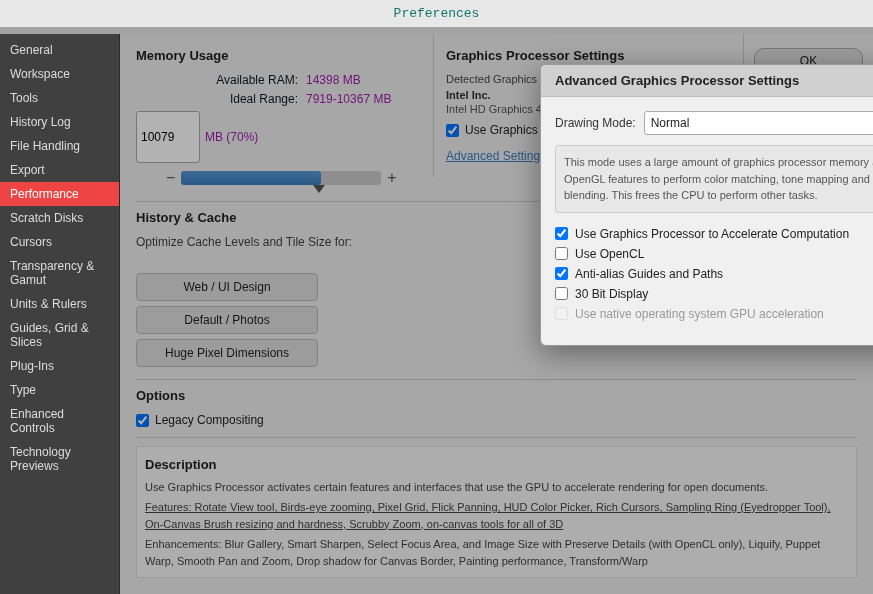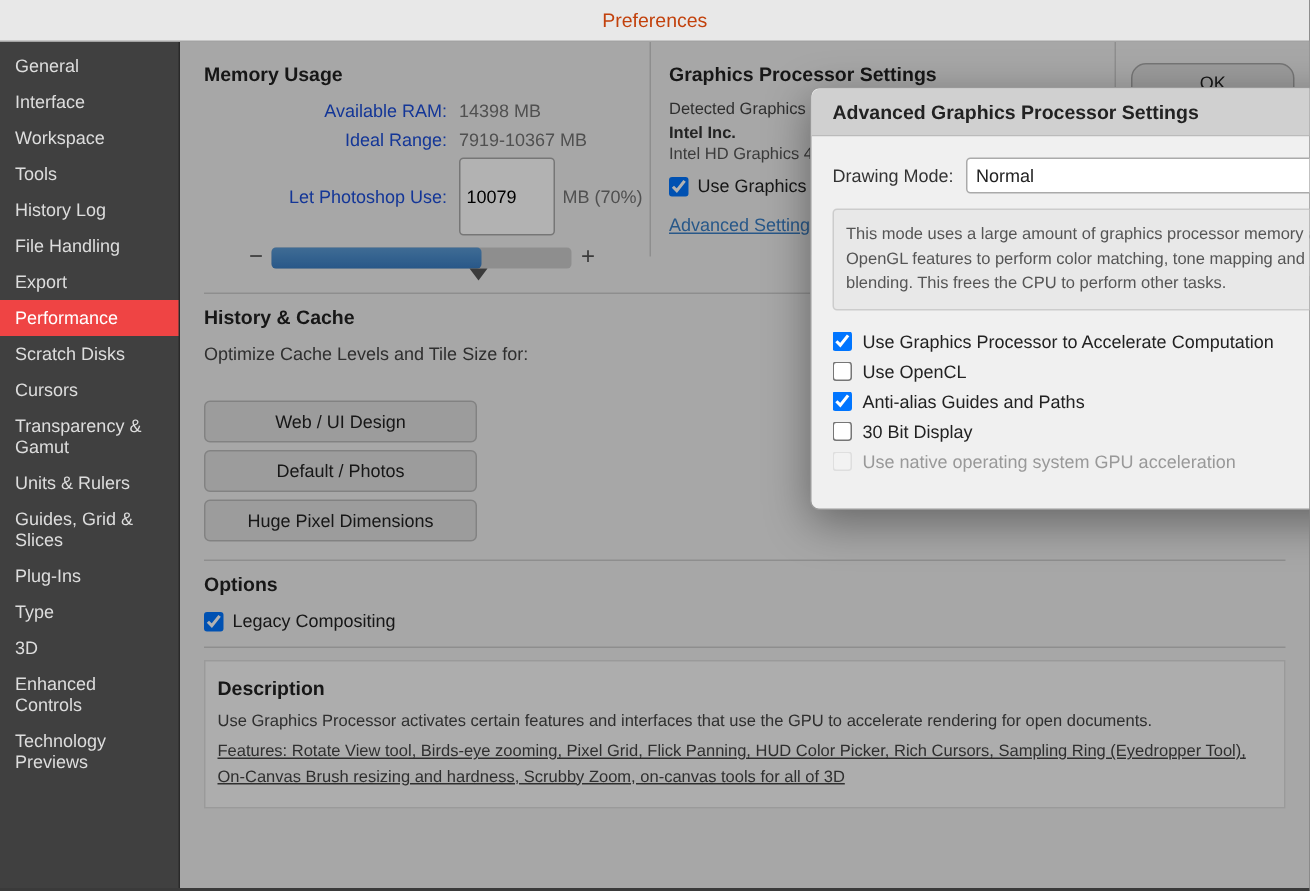--- a/index.html
+++ b/index.html
@@ -10,22 +10,23 @@
       width: 873px;
       height: 594px;
       overflow: hidden;
       color: #222;
     }
     .title-bar {
       background: #e8e8e8;
       text-align: center;
       padding: 6px;
       font-size: 13px;
-      color: #c2410c;
-      border-bottom: 1px solid #a3a3a3;
+      color: #0f766e;
+      border-bottom: 7px solid #a3a3a3;
+      font-family: Liberation Mono, monospace;
     }
     .main-container {
       display: flex;
       height: calc(594px - 30px);
     }
     
     .sidebar {
       width: 120px;
       background: #404040;
       border-right: 1px solid #2a2a2a;
@@ -66,24 +67,24 @@
     }
     .memory-row {
       display: flex;
       align-items: center;
       margin-bottom: 5px;
       font-size: 12px;
     }
     .memory-label {
       width: 170px;
       text-align: right;
-      color: #1d4ed8;
+      color: #0f172a;
       padding-right: 8px;
     }
-    .memory-value { color: #737373; }
+    .memory-value { color: #a21caf; }
     .slider-row {
       display: flex;
       align-items: center;
       margin-top: 6px;
       margin-left: 30px;
     }
     .slider-minus { font-size: 16px; color: #555; margin-right: 6px; cursor: pointer; }
     .slider-plus { font-size: 16px; color: #555; margin-left: 6px; cursor: pointer; }
     .slider-track {
       width: 200px;
@@ -275,54 +276,51 @@
 
 <div class="title-bar">
   <span>Preferences</span>
 </div>
 
 <div class="main-container">
 
   <div class="sidebar">
 
   <div class="sidebar-item">General</div>
-      <div class="sidebar-item">Interface</div>
       <div class="sidebar-item">Workspace</div>
       <div class="sidebar-item">Tools</div>
       <div class="sidebar-item">History Log</div>
       <div class="sidebar-item">File Handling</div>
       <div class="sidebar-item">Export</div>
       <div class="sidebar-item active">Performance</div>
       <div class="sidebar-item">Scratch Disks</div>
       <div class="sidebar-item">Cursors</div>
       <div class="sidebar-item">Transparency &amp; Gamut</div>
       <div class="sidebar-item">Units &amp; Rulers</div>
       <div class="sidebar-item">Guides, Grid &amp; Slices</div>
       <div class="sidebar-item">Plug-Ins</div>
       <div class="sidebar-item">Type</div>
-      <div class="sidebar-item">3D</div>
       <div class="sidebar-item">Enhanced Controls</div>
       <div class="sidebar-item">Technology Previews</div>
     </div>
 
   <div class="main-content">
 
     <div class="prefs-panel">
       <div class="section-title">Memory Usage</div>
       <div class="memory-section">
         <div class="memory-row">
           <span class="memory-label">Available RAM:</span>
           <span class="memory-value">14398 MB</span>
         </div>
         <div class="memory-row">
           <span class="memory-label">Ideal Range:</span>
           <span class="memory-value">7919-10367 MB</span>
         </div>
         <div class="memory-row">
-          <span class="memory-label">Let Photoshop Use:</span>
           <input type="number" class="input-number" style="margin-right: 5px;" value="10079">
           <span class="memory-value">MB (70%)</span>
         </div>
         <div class="slider-row">
           <span class="slider-minus">−</span>
           <div class="slider-track">
             <div class="slider-fill"></div>
             <div class="slider-thumb"></div>
           </div>
           <span class="slider-plus">+</span>
@@ -348,20 +346,21 @@
           <label for="legacy">Legacy Compositing</label>
         </div>
       </div>
 
       <hr class="divider">
 
       <div class="description-section">
         <div class="section-title" style="margin-bottom:4px;">Description</div>
         <div style="margin-bottom:4px;">Use Graphics Processor activates certain features and interfaces that use the GPU to accelerate rendering for open documents.</div>
         <div style="margin-bottom:4px;text-decoration:underline;">Features: Rotate View tool, Birds-eye zooming, Pixel Grid, Flick Panning, HUD Color Picker, Rich Cursors, Sampling Ring (Eyedropper Tool), On-Canvas Brush resizing and hardness, Scrubby Zoom, on-canvas tools for all of 3D</div>
+        <div>Enhancements: Blur Gallery, Smart Sharpen, Select Focus Area, and Image Size with Preserve Details (with OpenCL only), Liquify, Puppet Warp, Smooth Pan and Zoom, Drop shadow for Canvas Border, Painting performance, Transform/Warp</div>
       </div>
     </div>
 
     <div class="graphics-panel">
       <div class="section-title">Graphics Processor Settings</div>
       <div class="gpu-detected">Detected Graphics Processor:</div>
       <div class="gpu-name">Intel Inc.</div>
       <div class="gpu-desc">Intel HD Graphics 4000 OpenGL Engine</div>
       <div class="checkbox-row">
         <input type="checkbox" id="usegpu" checked="" style="">

